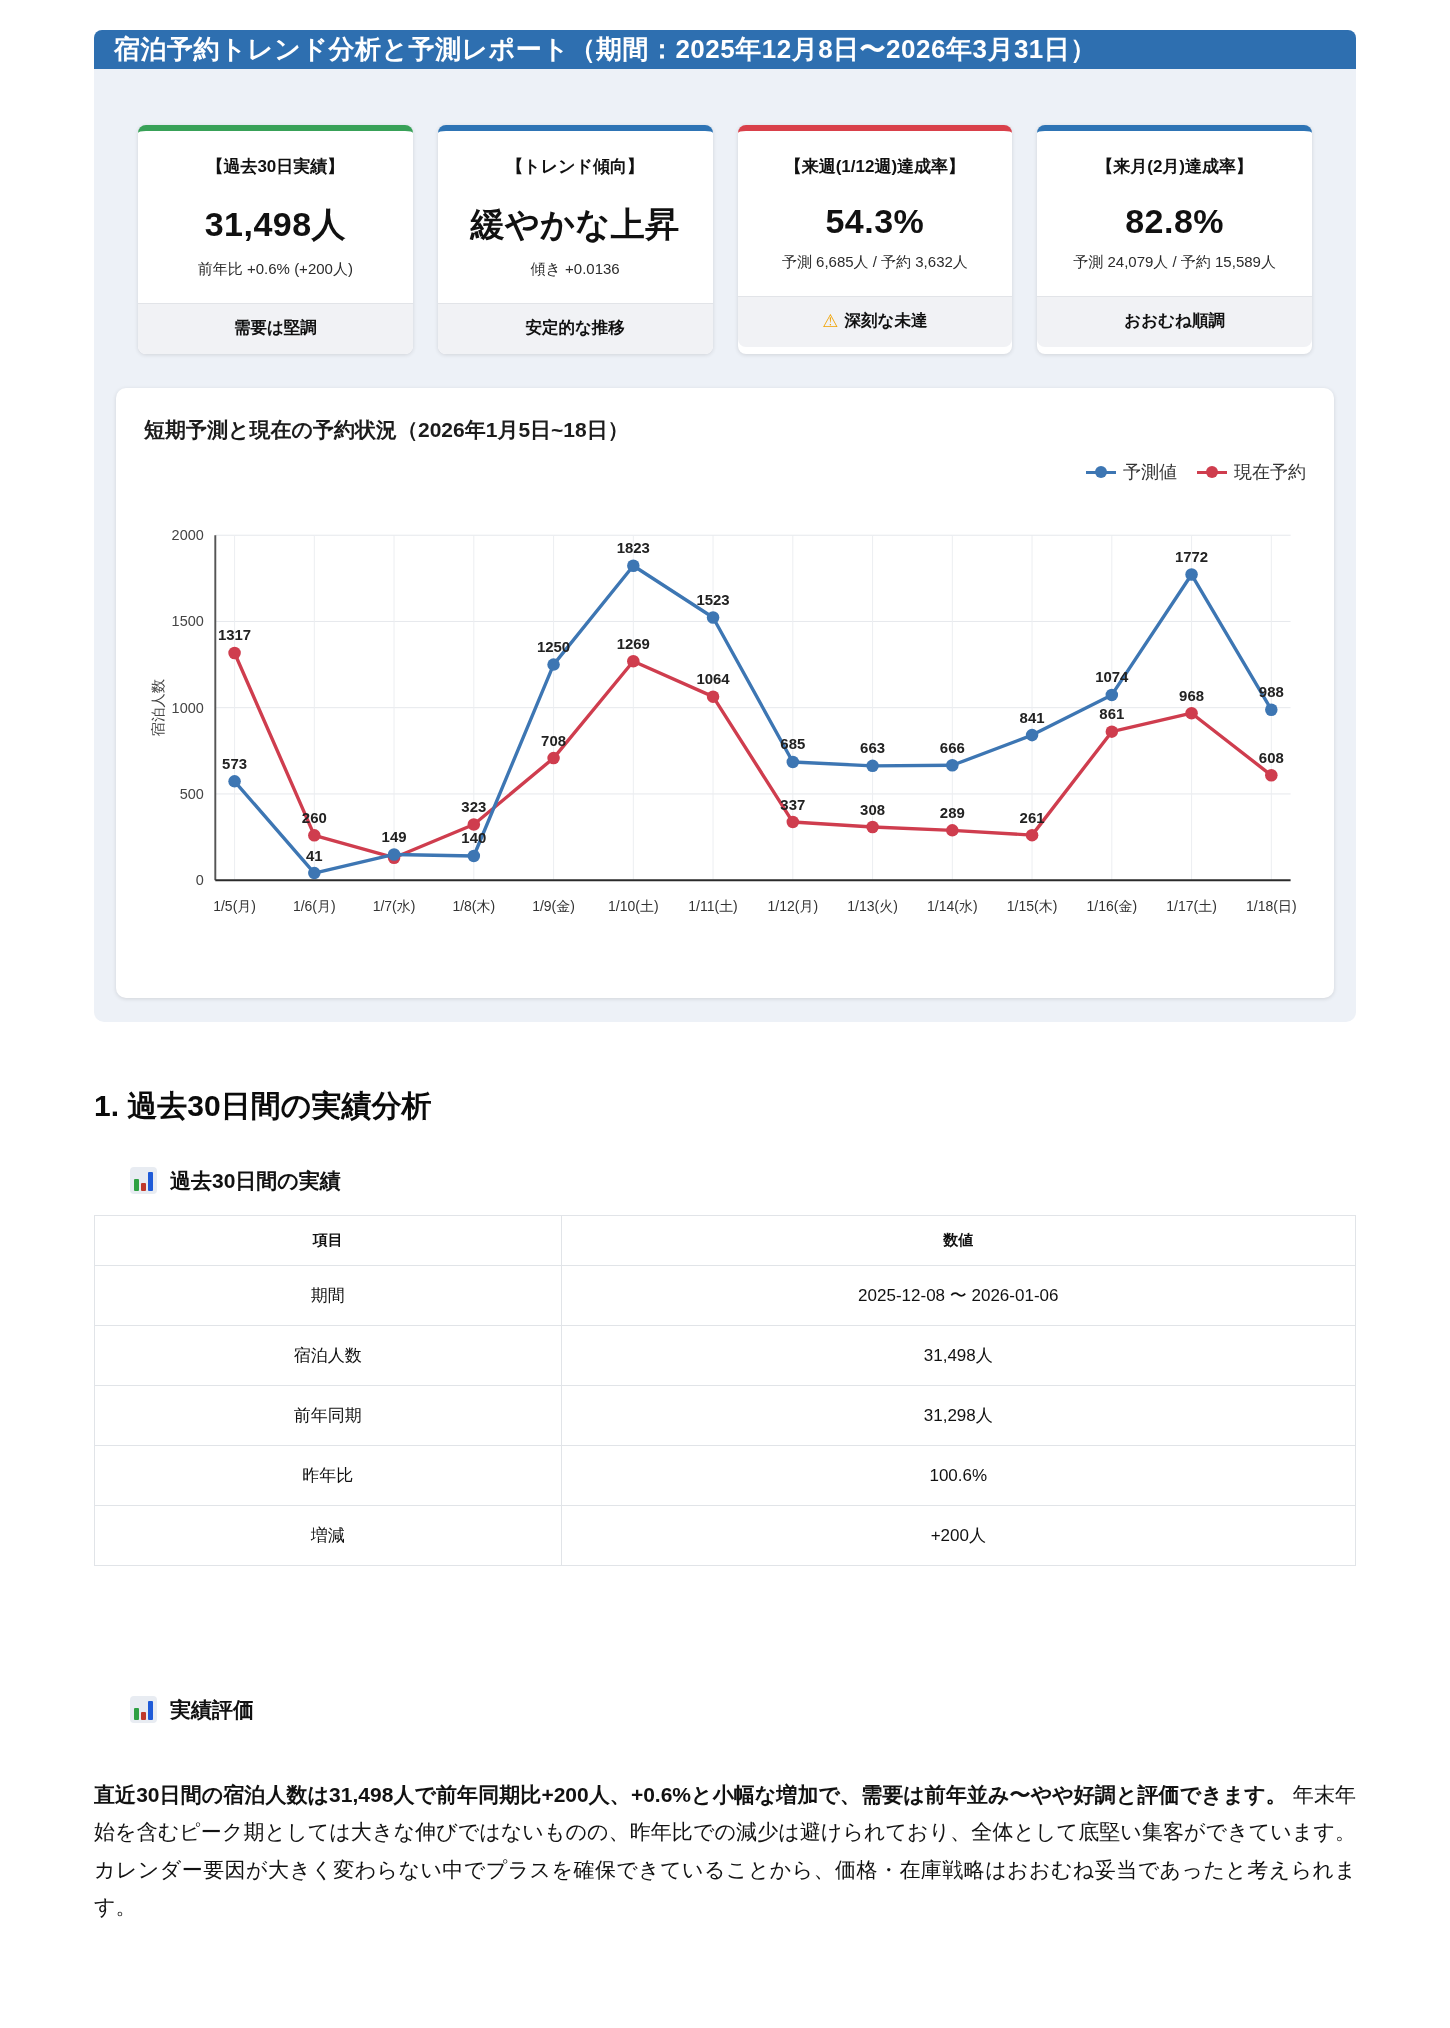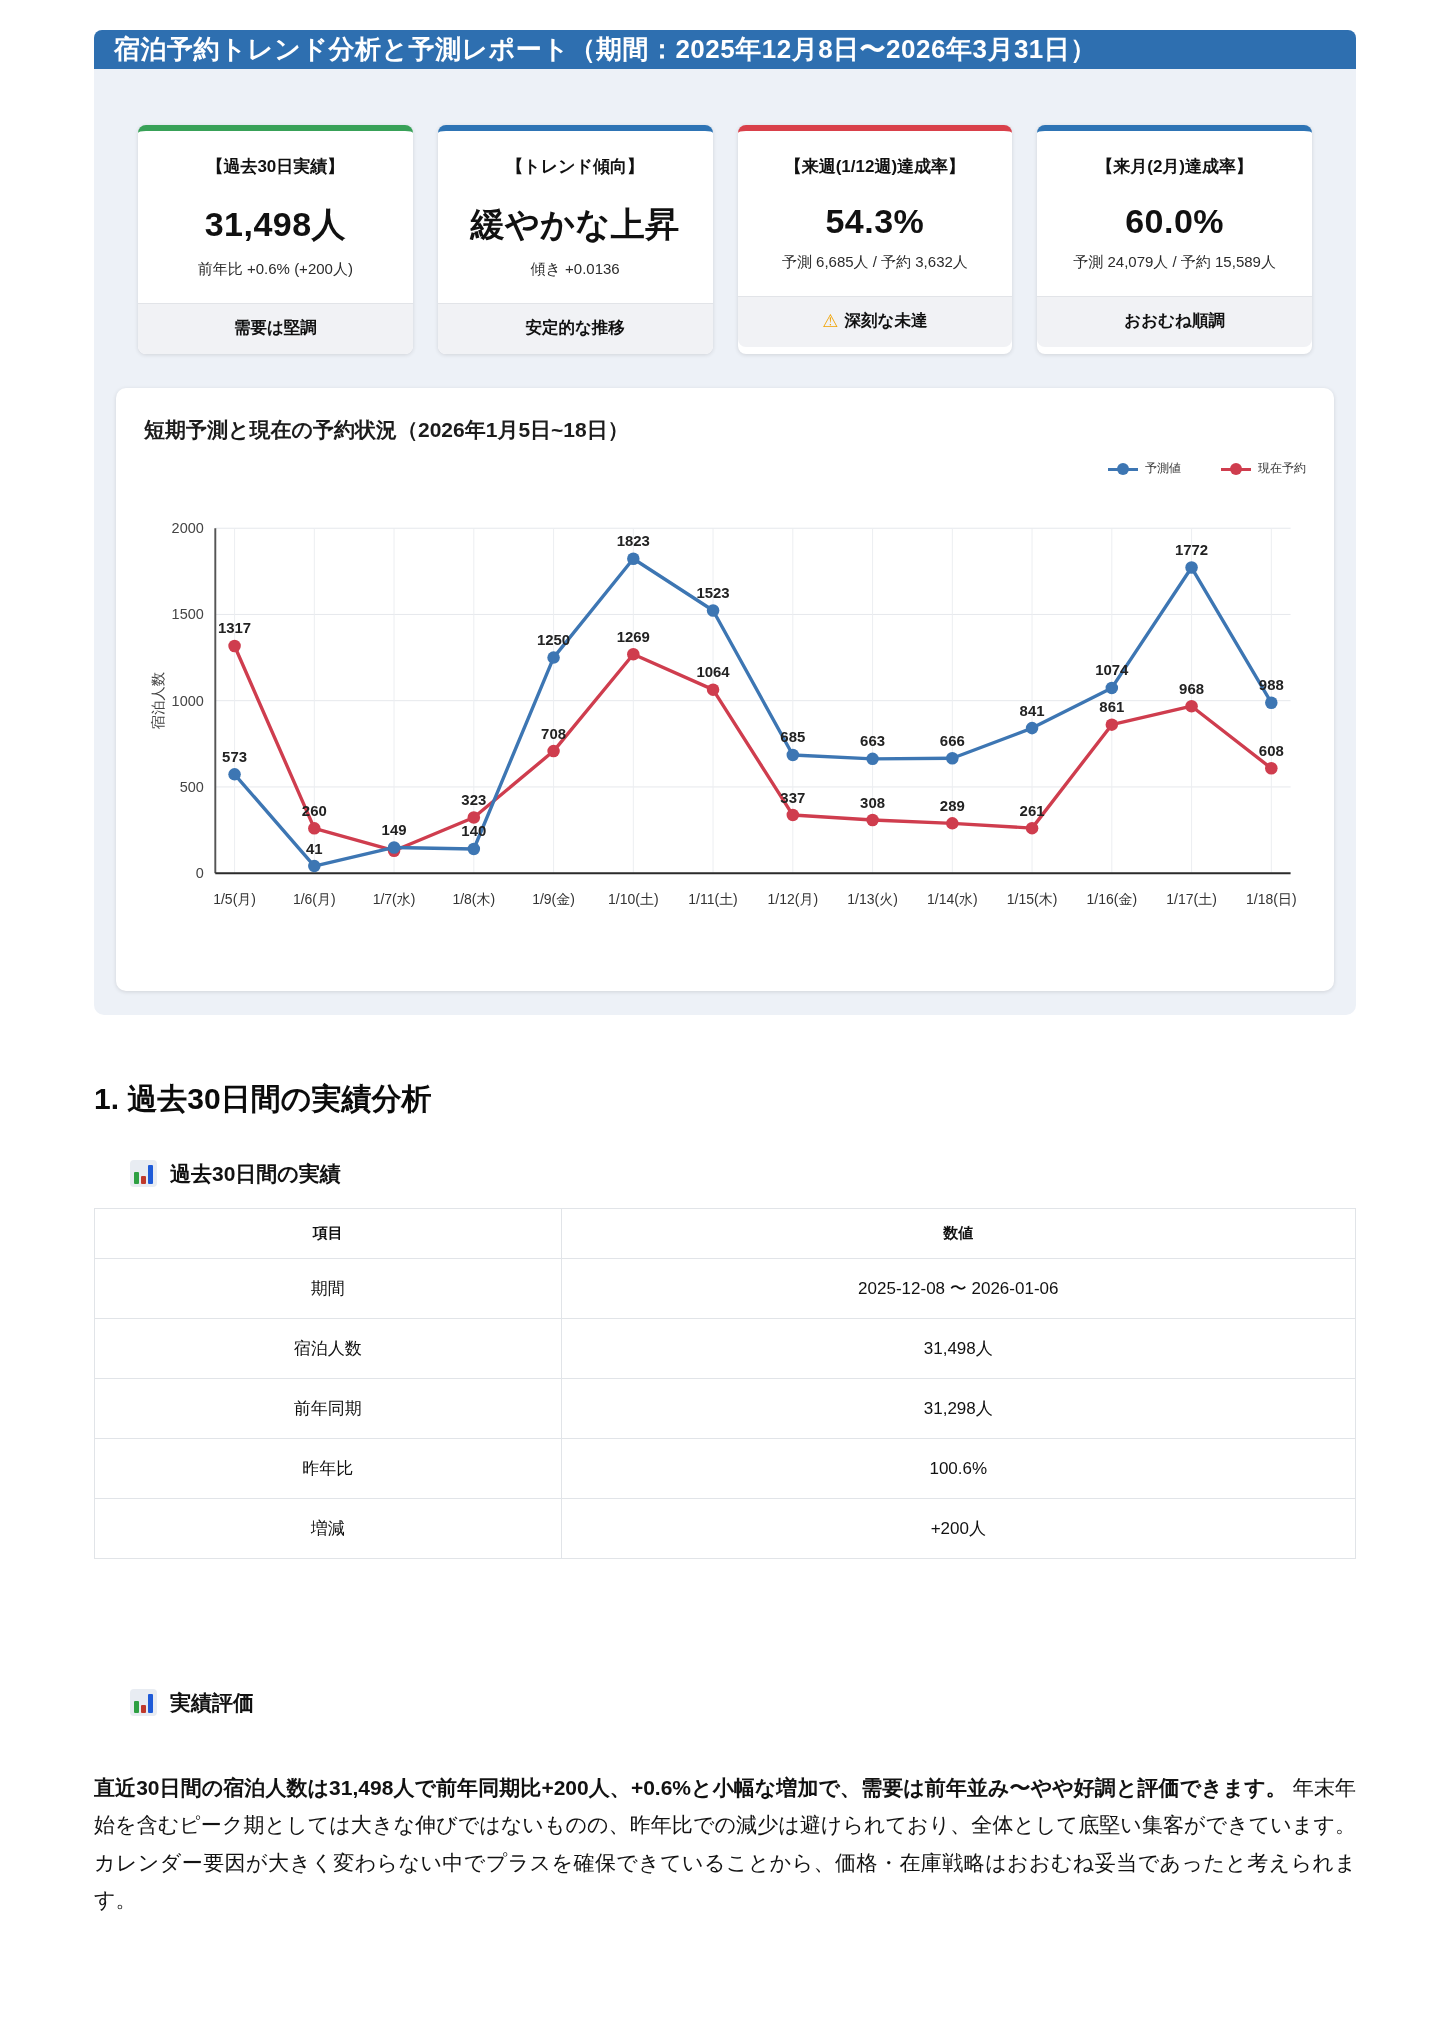--- a/index.html
+++ b/index.html
@@ -36,22 +36,22 @@
   }
   .warning-glyph { color:#f0a202; font-size:18px; line-height:1; }
 
   
   .chart-card {
     background:#fff; border-radius:10px; margin:34px 22px 0;
     padding:28px 28px 36px; box-shadow:0 1px 4px rgba(0,0,0,.12);
   }
   .chart-title { font-size:21px; font-weight:700; color:#1c1c1c; }
   .chart-legend {
-    display:flex; justify-content:flex-end; align-items:center; gap:40px;
-    margin-top:16px; font-size:12px; color:#333;
+    display:flex; justify-content:flex-end; align-items:center; gap:20px;
+    margin-top:16px; font-size:18px; color:#333;
   }
   .legend-item { display:flex; align-items:center; gap:7px; }
   .lg-marker { position:relative; width:30px; height:12px; }
   .lg-line { position:absolute; left:0; right:0; top:5px; height:3px; background:#888; }
   .lg-dot  { position:absolute; left:9px; top:0; width:12px; height:12px; border-radius:50%; background:#888; }
   #chart-svg { display:block; width:100%; margin-top:6px; }
 
   
   .section-heading { font-size:30px; font-weight:800; margin-top:64px; color:#0b0b0b; }
   .subheading { display:flex; gap:13px; font-size:21px; font-weight:700; margin-top:40px;padding-left:36px; }
@@ -110,21 +110,21 @@
         <div class="card-value">54.3%</div>
         <div class="card-sub">予測 6,685人 / 予約 3,632人</div>
         <div class="card-footer">
           <span class="warning-glyph">⚠</span>
           <span>深刻な未達</span>
         </div>
       </div>
 
       <div class="card" style="border-top-color: rgb(46, 116, 181);">
         <div class="card-title">【来月(2月)達成率】</div>
-        <div class="card-value">60.0%</div>
+        <div class="card-value">82.8%</div>
         <div class="card-sub">予測 24,079人 / 予約 15,589人</div>
         <div class="card-footer">
           <span>おおむね順調</span>
         </div>
       </div>
 
     </div>
 
     <div class="chart-card">
       <div class="chart-title">短期予測と現在の予約状況（2026年1月5日~18日）</div>

